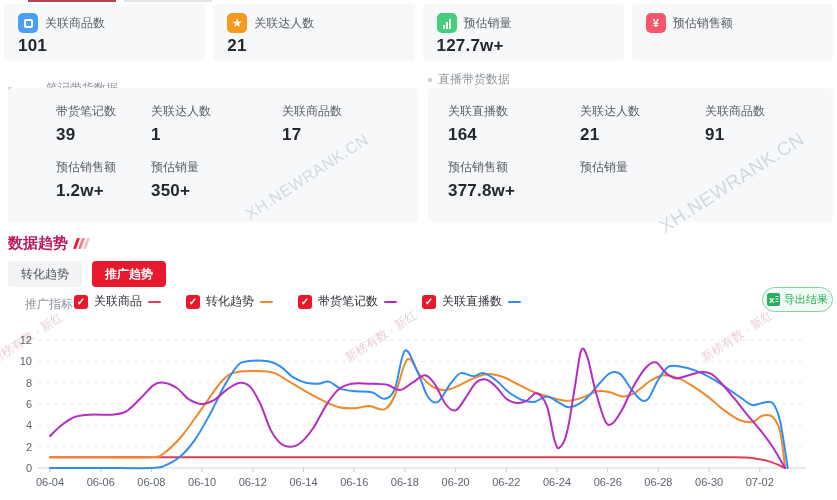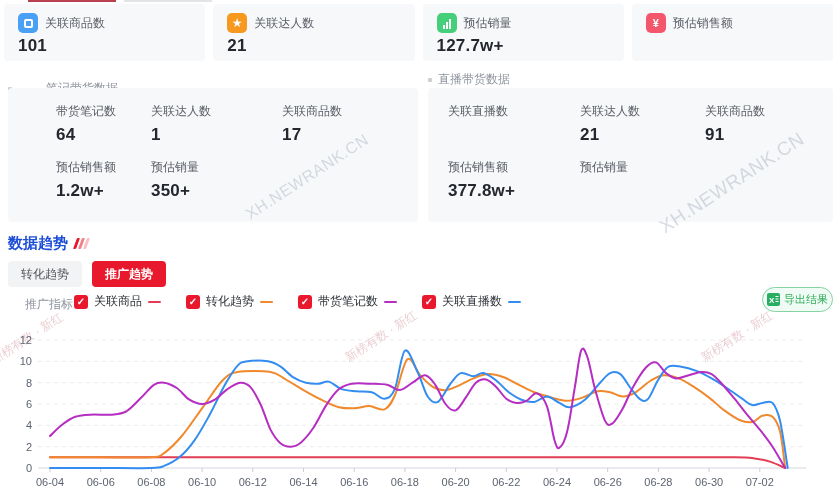--- a/index.html
+++ b/index.html
@@ -35,21 +35,21 @@
   .sec-card-left { left:8px; width:410px; padding:15px 0 0 48px; }
   .sec-card-right { left:428px; width:405px; padding:15px 0 0 20px; }
   .sec-grid { display:grid; grid-auto-flow:row; grid-template-rows:56px 56px; }
   .sec-card-left .sec-grid { grid-template-columns:95px 131px auto; }
   .sec-card-right .sec-grid { grid-template-columns:132px 125px auto; }
   .metric-label { font-size:12px; color:#5a5e66; }
   .metric-value { font-size:17px; font-weight:bold; color:#24272e; margin-top:5px; letter-spacing:.2px; }
 
   
   .trend-title-row { left:8px; top:234px; display:flex; align-items:center; gap:7px; }
-  .trend-title { font-size:15px; font-weight:bold; color:#1d4ed8;text-align:right; }
+  .trend-title { font-size:15px; font-weight:bold; color:#be185d;text-align:right; }
   .trend-flag { display:flex; gap:2px; align-items:center; height:11px; }
   .trend-flag span { width:3px; height:11px; background:#e8182d; transform:skewX(-20deg); display:block; border-radius:1px; }
   .trend-flag span:nth-child(2){ opacity:.55; }
   .trend-flag span:nth-child(3){ opacity:.28; }
 
   
   .tabs-row { left:8px; top:261px; display:flex; gap:10px; }
   .tab { height:26px; padding:0 13px; font-size:12px; border-radius:4px; display:flex; align-items:center; cursor:pointer; border:none; font-family:inherit; }
   .tab.active { background:#e8182d; color:#fff; font-weight:bold; }
   .tab.inactive { background:#f2f3f5; color:#4e5259; }
@@ -133,21 +133,21 @@
 </div>
 <div class="abs sec-header sec-header-right">
   <span class="sec-bullet"></span>
   <span>直播带货数据</span>
 </div>
 
 <div class="abs sec-card sec-card-left">
   <div class="sec-grid">
     <div>
       <div class="metric-label">带货笔记数</div>
-      <div class="metric-value">64</div>
+      <div class="metric-value">39</div>
     </div>
     <div>
       <div class="metric-label">关联达人数</div>
       <div class="metric-value">1</div>
     </div>
     <div>
       <div class="metric-label">关联商品数</div>
       <div class="metric-value">17</div>
     </div>
     <div>
@@ -158,20 +158,21 @@
       <div class="metric-label">预估销量</div>
       <div class="metric-value">350+</div>
     </div>
   </div>
 </div>
 
 <div class="abs sec-card sec-card-right">
   <div class="sec-grid">
     <div>
       <div class="metric-label">关联直播数</div>
+      <div class="metric-value">164</div>
     </div>
     <div>
       <div class="metric-label">关联达人数</div>
       <div class="metric-value">21</div>
     </div>
     <div>
       <div class="metric-label">关联商品数</div>
       <div class="metric-value">91</div>
     </div>
     <div>

